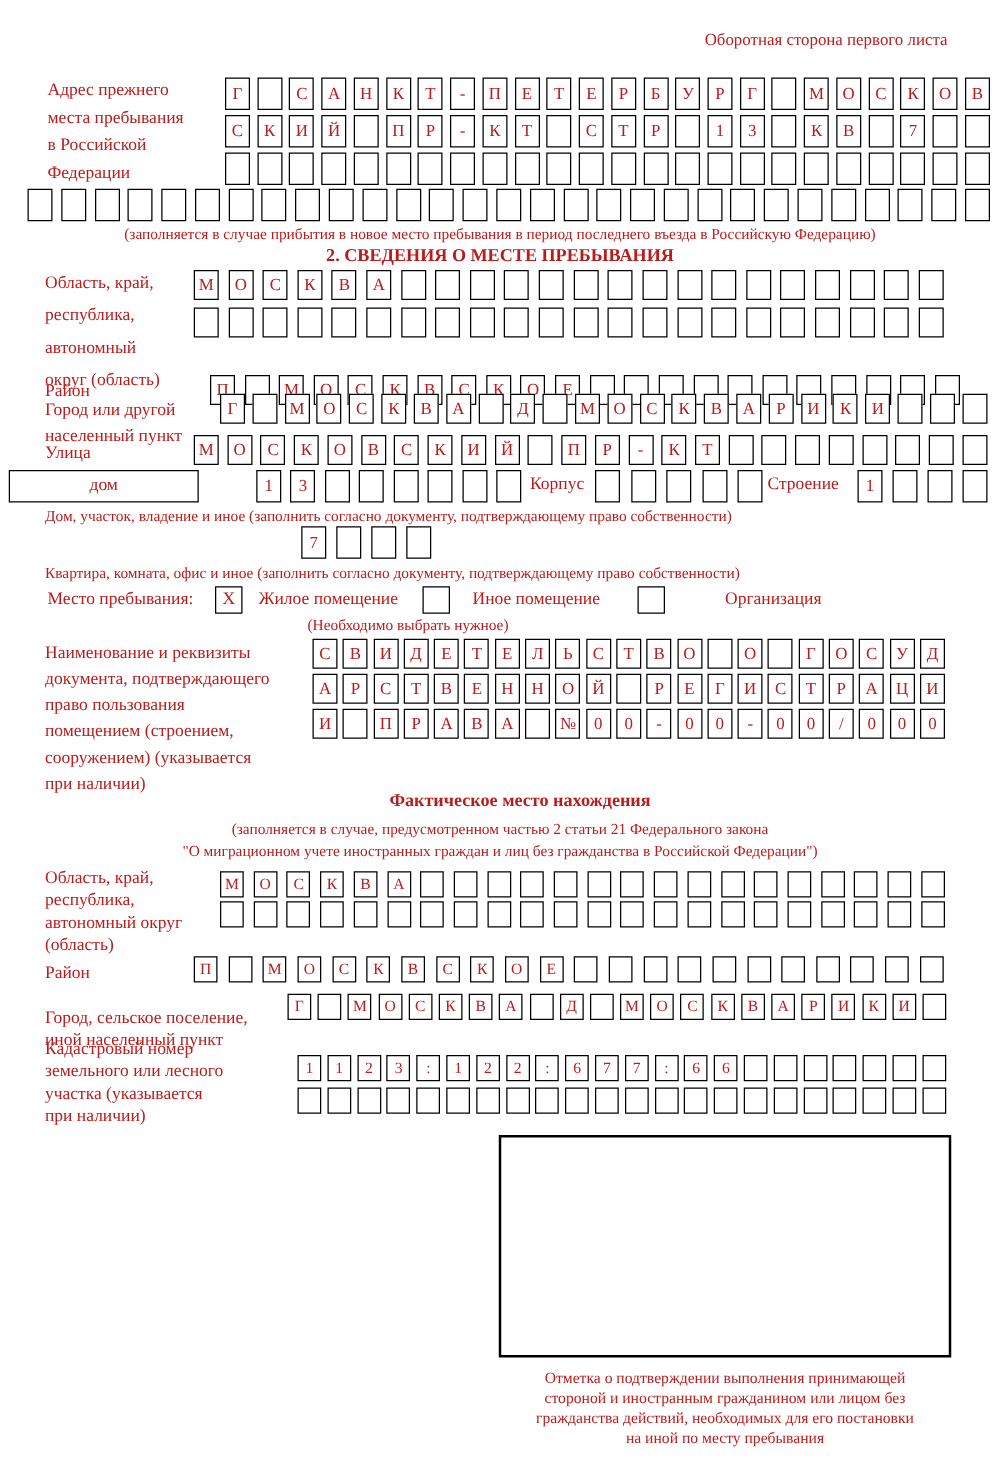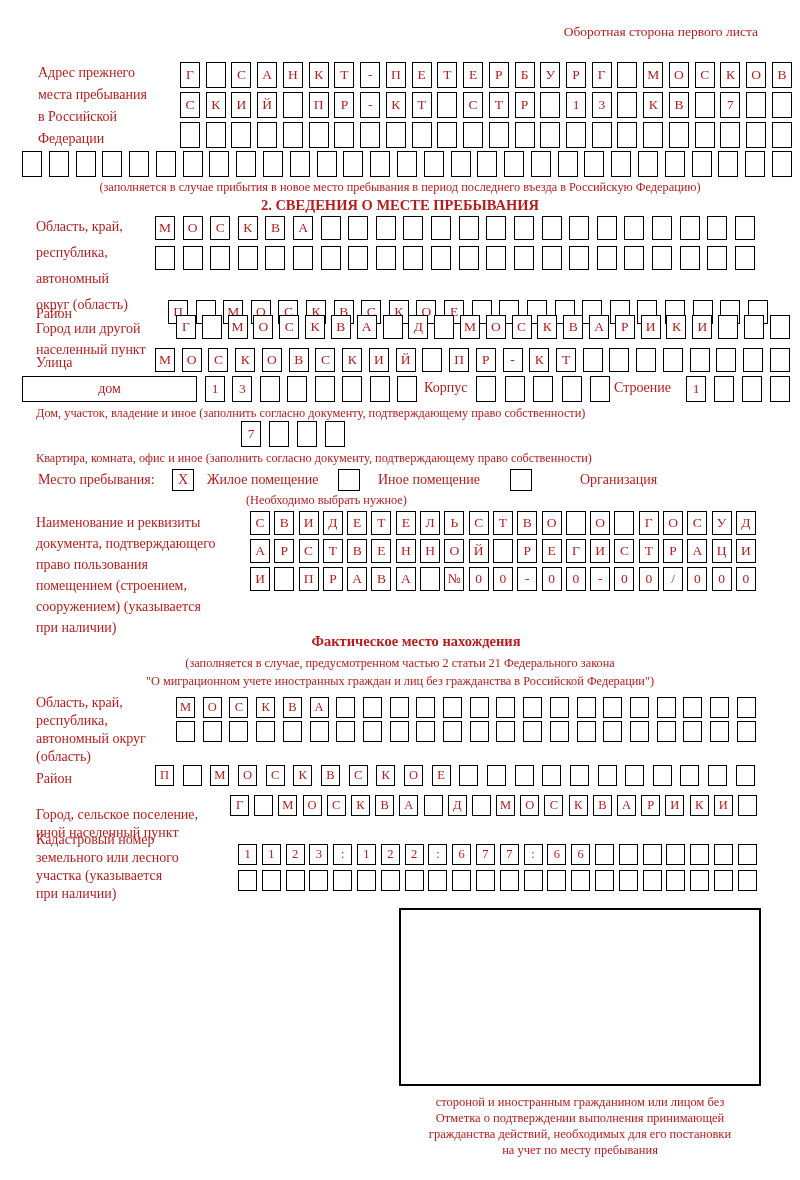--- a/index.html
+++ b/index.html
@@ -299,21 +299,21 @@
       <span class="cell"></span>
       <span class="cell"></span>
       <span class="cell"></span>
       <span class="cell"></span>
       <span class="cell"></span>
       <span class="cell"></span>
       <span class="cell"></span>
       <span class="cell"></span>
     </div>
 
-  <div class="labelbox" style="left:22px;top:376px;width:175px;height:26px;">дом</div>
+  <div class="labelbox" style="left:7px;top:376px;width:152px;height:26px;">дом</div>
   <div class="cellrow lg" style="left:205px;top:376px;width:212px;">
       <span class="cell">1</span>
       <span class="cell">3</span>
       <span class="cell"></span>
       <span class="cell"></span>
       <span class="cell"></span>
       <span class="cell"></span>
       <span class="cell"></span>
       <span class="cell"></span>
     </div>
@@ -593,19 +593,19 @@
       <span class="cell"></span>
       <span class="cell"></span>
       <span class="cell"></span>
       <span class="cell"></span>
       <span class="cell"></span>
       <span class="cell"></span>
     </div>
 
   <div class="stamp-box" style="left:399px;top:908px;width:362px;height:178px;"></div>
   <div class="caption" style="left:385px;top:1094px;width:390px;">
+      <div>Отметка о подтверждении выполнения принимающей</div>
       <div>стороной и иностранным гражданином или лицом без</div>
-      <div>Отметка о подтверждении выполнения принимающей</div>
       <div>гражданства действий, необходимых для его постановки</div>
-      <div>на учет по месту пребывания</div>
+      <div>на иной по месту пребывания</div>
     </div>
 
 </div>
 
 </body></html>

